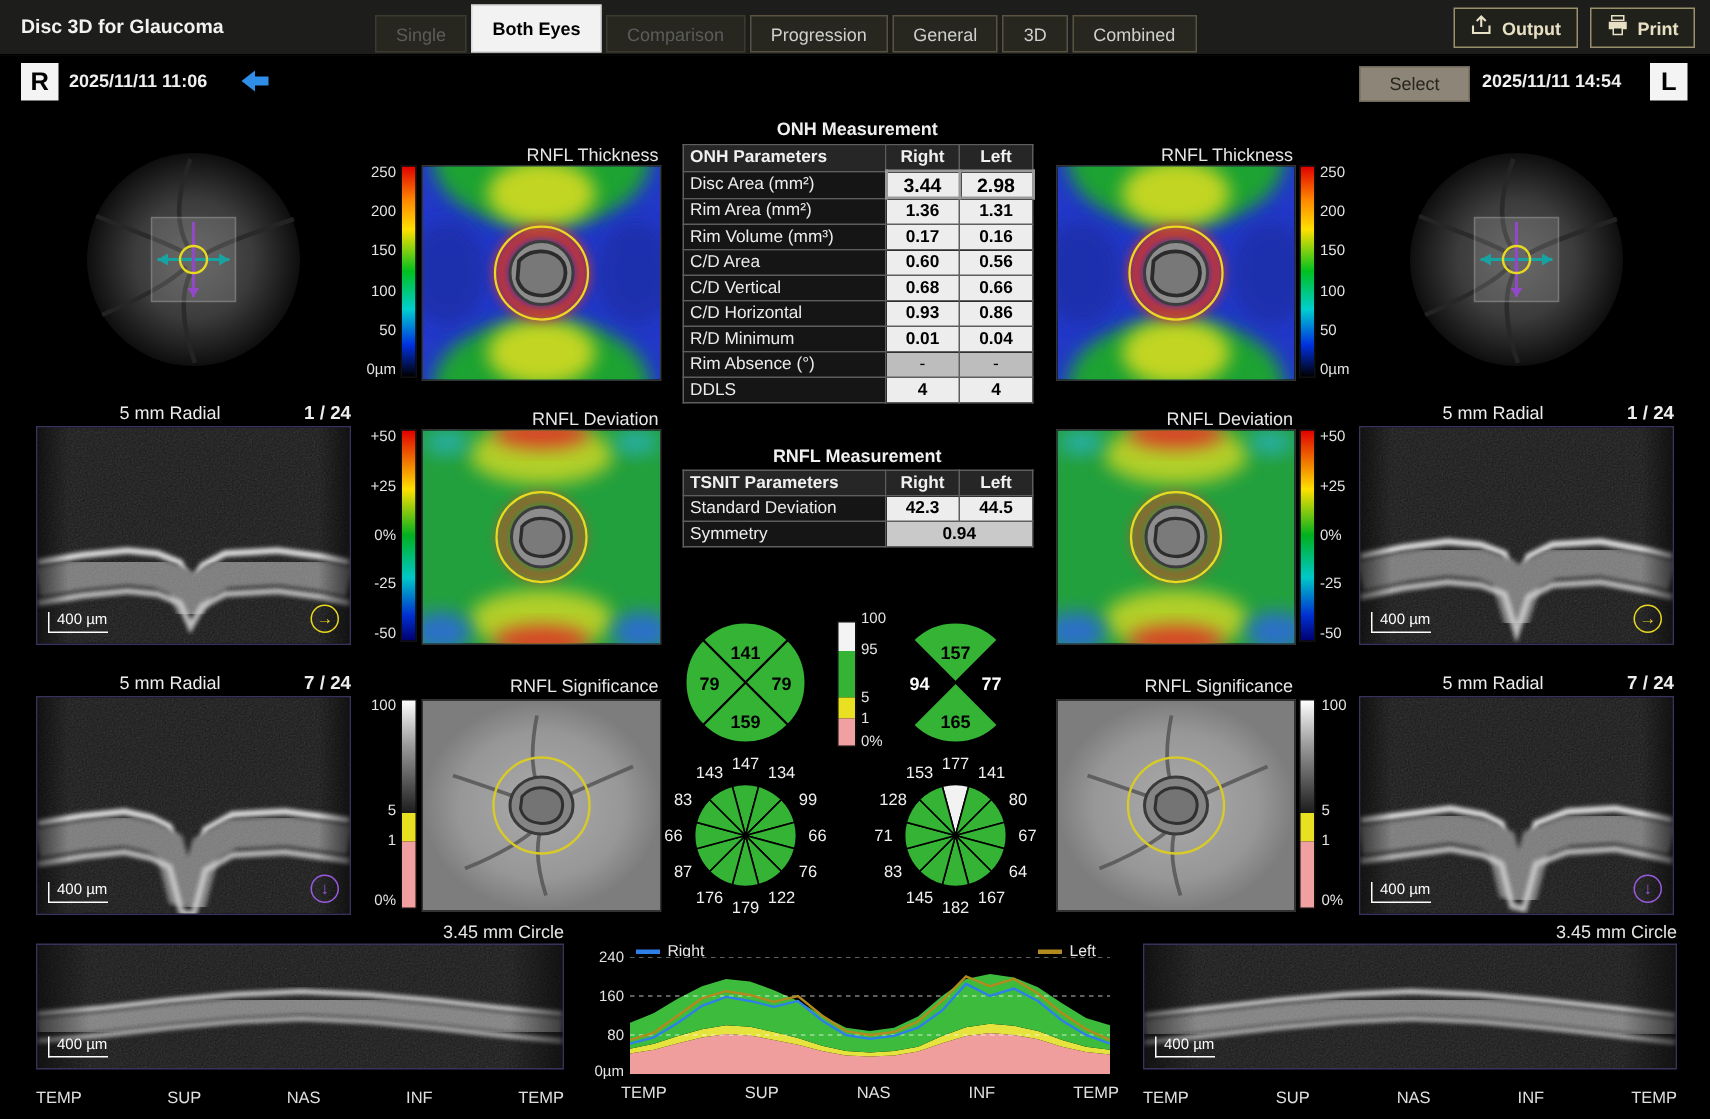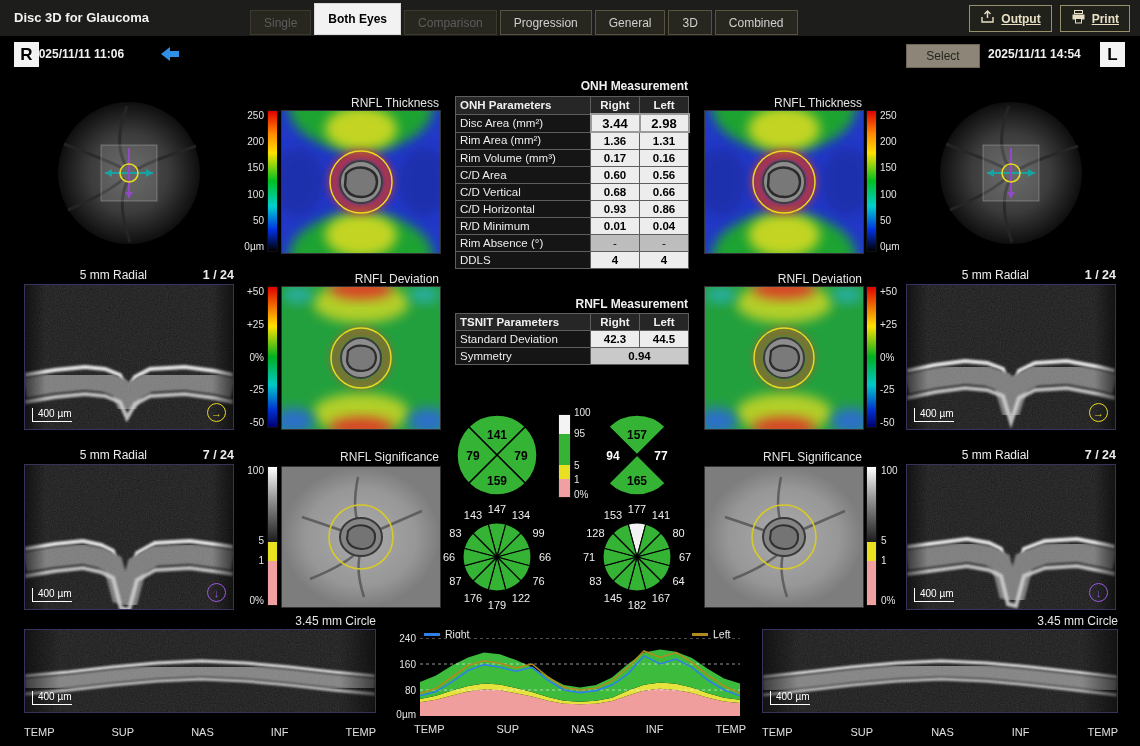--- a/index.html
+++ b/index.html
@@ -5,25 +5,25 @@
 html,body{margin:0;padding:0;background:#000;}
 .screen{position:relative;width:1140px;height:746px;background:#000;font-family:"Liberation Sans",sans-serif;overflow:hidden;}
 .abs{position:absolute;}
 .topbar{left:0;top:0;width:1140px;height:36px;background:#1d1d1b;border-bottom:1px solid #000;}
 .app-title{left:14px;top:10px;font-size:13px;font-weight:bold;color:#f2f2f2;}
 .tabs{left:250px;top:0;height:35px;display:flex;align-items:flex-end;gap:3px;}
 .tab{box-sizing:border-box;height:25px;padding:0 13px;display:flex;align-items:center;background:#27271f;border:1px solid #585340;color:#cfcfcf;font-size:12px;}
 .tab.disabled{color:#5c5c5c;border-color:#3c3a2e;}
 .tab.active{height:32px;background:#f2f2f2;color:#000000;font-weight:bold;border-color:#d8d8d8;}
 .hbtns{right:10px;top:5px;display:flex;gap:8px;}
-.hbtn{display:flex;align-items:center;gap:6px;height:25px;padding:0 10px;background:#21211b;border:1px solid #98906c;color:#e8e0c4;font-size:12px;font-weight:bold;text-decoration:underline;}
+.hbtn{display:flex;align-items:center;gap:6px;height:25px;padding:0 10px;background:#21211b;border:1px solid #98906c;color:#e8e0c4;font-size:12px;font-weight:bold;}
 .badge{width:25px;height:25px;background:#f4f4f4;color:#000;font-size:17px;font-weight:bold;display:flex;align-items:center;justify-content:center;}
 .dt{font-size:12px;font-weight:bold;color:#f0f0f0;}
 .select-btn{width:72px;height:22px;background:#8d8577;color:#26261e;font-size:12px;display:flex;align-items:center;justify-content:center;border:1px solid #6e6758;}
-.sec-title{font-size:12px;font-weight:bold;color:#f0f0f0;text-align:right;}
+.sec-title{font-size:12px;font-weight:bold;color:#f0f0f0;text-align:center;}
 .panel-title{font-size:12px;color:#e6e6e6;text-align:right;}
 .mtable{border-collapse:collapse;font-size:11.5px;table-layout:fixed;width:233px;}
 .mtable th,.mtable td{border:1px solid #5e5e5e;height:16px;padding:0 4px;line-height:15px;overflow:hidden;white-space:nowrap;}
 .mtable th{background:#262626;color:#f0f0f0;text-align:center;margin-left:14px;}
 .mtable th.ph{text-align:left;}
 .mtable td.pl{background:#151515;color:#ececec;}
 .mtable td.val{background:#ededed;color:#000;text-align:center;font-weight:bold;}
 .mtable td.big{font-size:13px;border:2px solid #9a9a9a;}
 .mtable td.warn{background:#f2e23c;}
 .mtable td.ok{background:#74cf74;}
@@ -116,21 +116,21 @@
     <span><svg width="15" height="14" viewBox="0 0 15 14">
             <rect x="3.5" y="0.5" width="8" height="3" stroke="#e8e0c4" fill="none"></rect>
             <rect x="1.5" y="4.5" width="12" height="5" fill="#e8e0c4"></rect>
             <rect x="4.5" y="8.5" width="6" height="4.5" stroke="#e8e0c4" fill="#21211b"></rect>
           </svg></span>
     <span>Print</span>
   </div>
 </div>
 
 <div class="abs badge" style="left:14px;top:42px">R</div>
-<div class="abs dt" style="left:32px;top:47px">2025/11/11 11:06</div>
+<div class="abs dt" style="left:46px;top:47px">2025/11/11 11:06</div>
 <div class="abs" style="left:160px;top:46px"><svg width="20" height="16" viewBox="0 0 20 16">
         <polygon points="1,8 10,1 10,5 19,5 19,11 10,11 10,15" fill="#2f8fe8"></polygon>
       </svg></div>
 <div class="abs select-btn" style="left:906px;top:44px">Select</div>
 <div class="abs dt" style="left:988px;top:47px">2025/11/11 14:54</div>
 <div class="abs badge" style="left:1100px;top:42px">L</div>
 
 <svg class="abs" style="left:24px;top:94px" width="210" height="160" viewBox="0 0 210 160">
   <rect width="210" height="160" fill="#000"></rect>
   <circle cx="105" cy="79" r="71" fill="url(#fgrad)"></circle>

